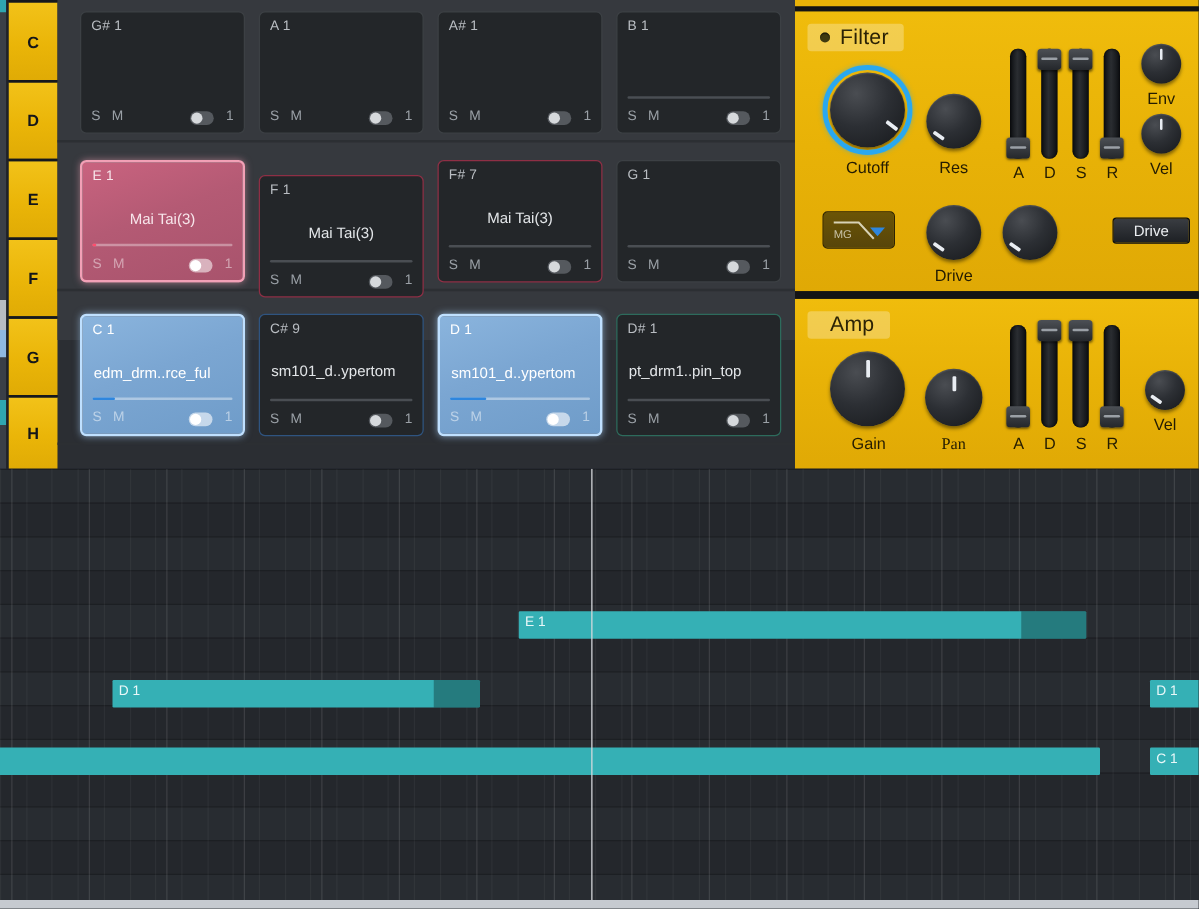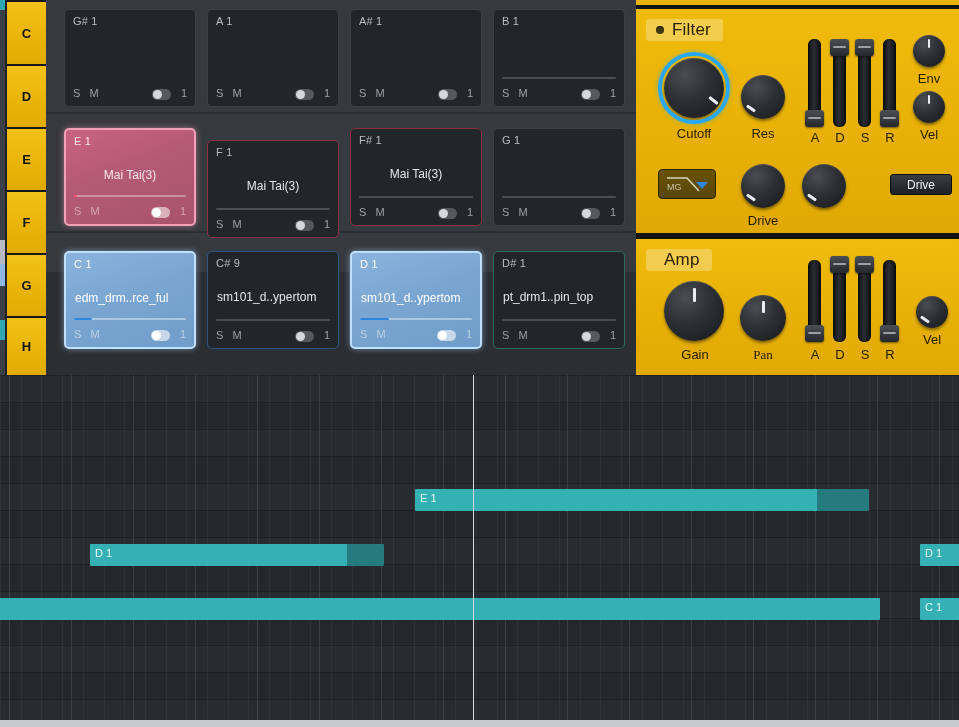--- a/index.html
+++ b/index.html
@@ -255,21 +255,21 @@
           <div class="bar">
             <i style="width: 0%; background: rgb(74, 78, 83);"></i>
           </div>
           <div class="ctl">
             <div class="sm">S M</div>
             <div class="toggle"></div>
             <div class="num">1</div>
           </div>
         </div>
         <div class="cell out-red" style="left: 304px; top: 128px;">
-          <div class="cname">F# 1</div>
+          <div class="cname">F# 7</div>
           <div class="ctitle">Mai Tai(3)</div>
           <div class="bar">
             <i style="width: 0%; background: rgb(74, 78, 83);"></i>
           </div>
           <div class="ctl">
             <div class="sm">S M</div>
             <div class="toggle"></div>
             <div class="num">1</div>
           </div>
         </div>

